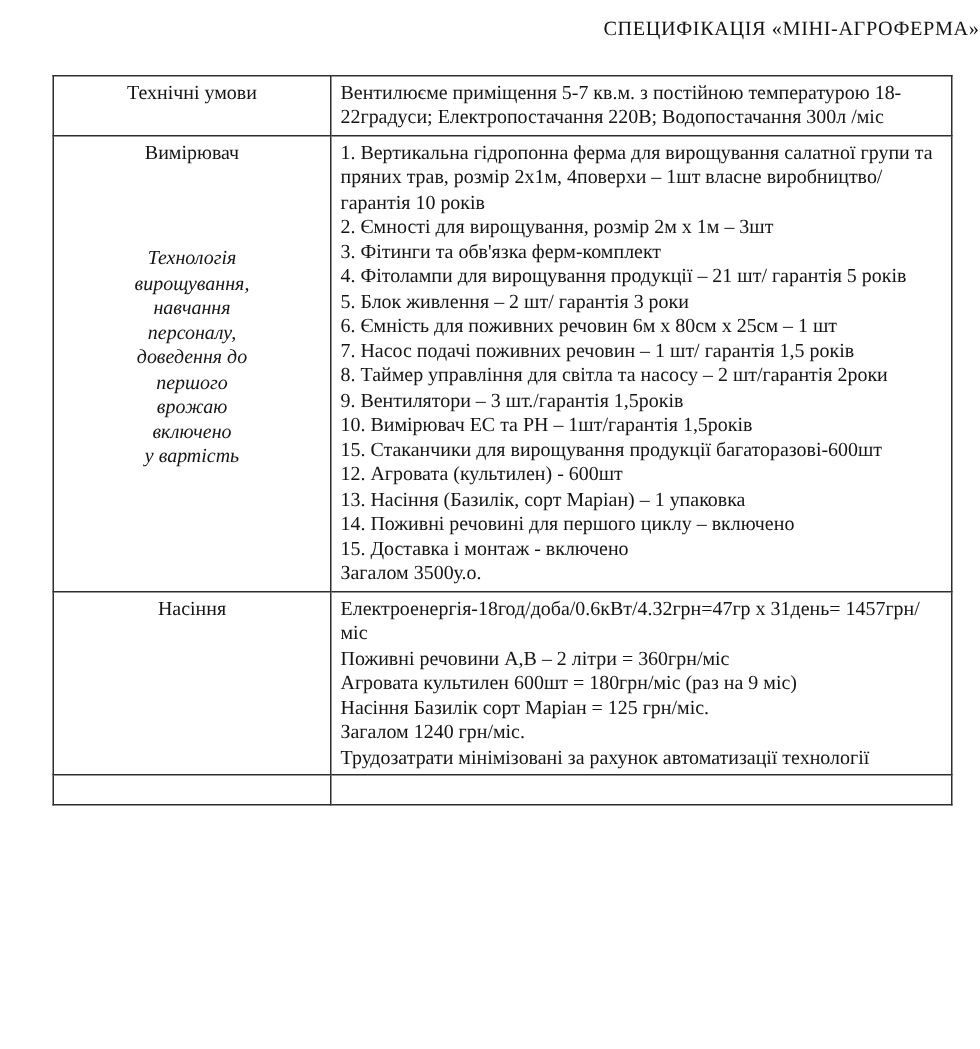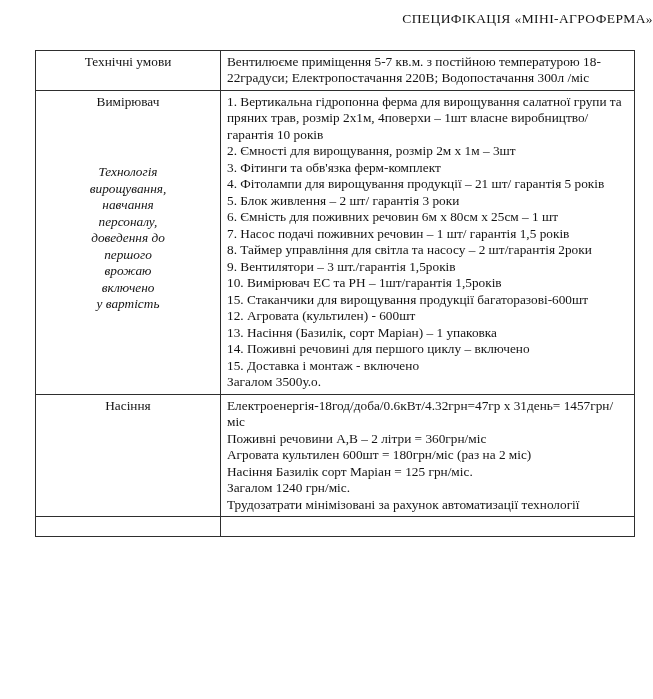--- a/index.html
+++ b/index.html
@@ -104,21 +104,21 @@
 
 
 
       <tr>
         <td class="label-cell">
           <div>Насіння</div>
         </td>
         <td class="content-cell">
           <div class="line">Електроенергія-18год/доба/0.6кВт/4.32грн=47гр х 31день= 1457грн/міс</div>
           <div class="line">Поживні речовини А,В – 2 літри = 360грн/міс</div>
-          <div class="line">Агровата культилен 600шт = 180грн/міс (раз на 2 міс)</div>
+          <div class="line">Агровата культилен 600шт = 180грн/міс (раз на 9 міс)</div>
           <div class="line">Насіння Базилік сорт Маріан = 125 грн/міс.</div>
           <div class="line">Загалом 1240 грн/міс.</div>
           <div class="line">Трудозатрати мінімізовані за рахунок автоматизації технології</div>
         </td>
       </tr>
 
       <tr class="empty-row">
         <td class="label-cell"></td>
         <td class="content-cell"></td>
       </tr>

